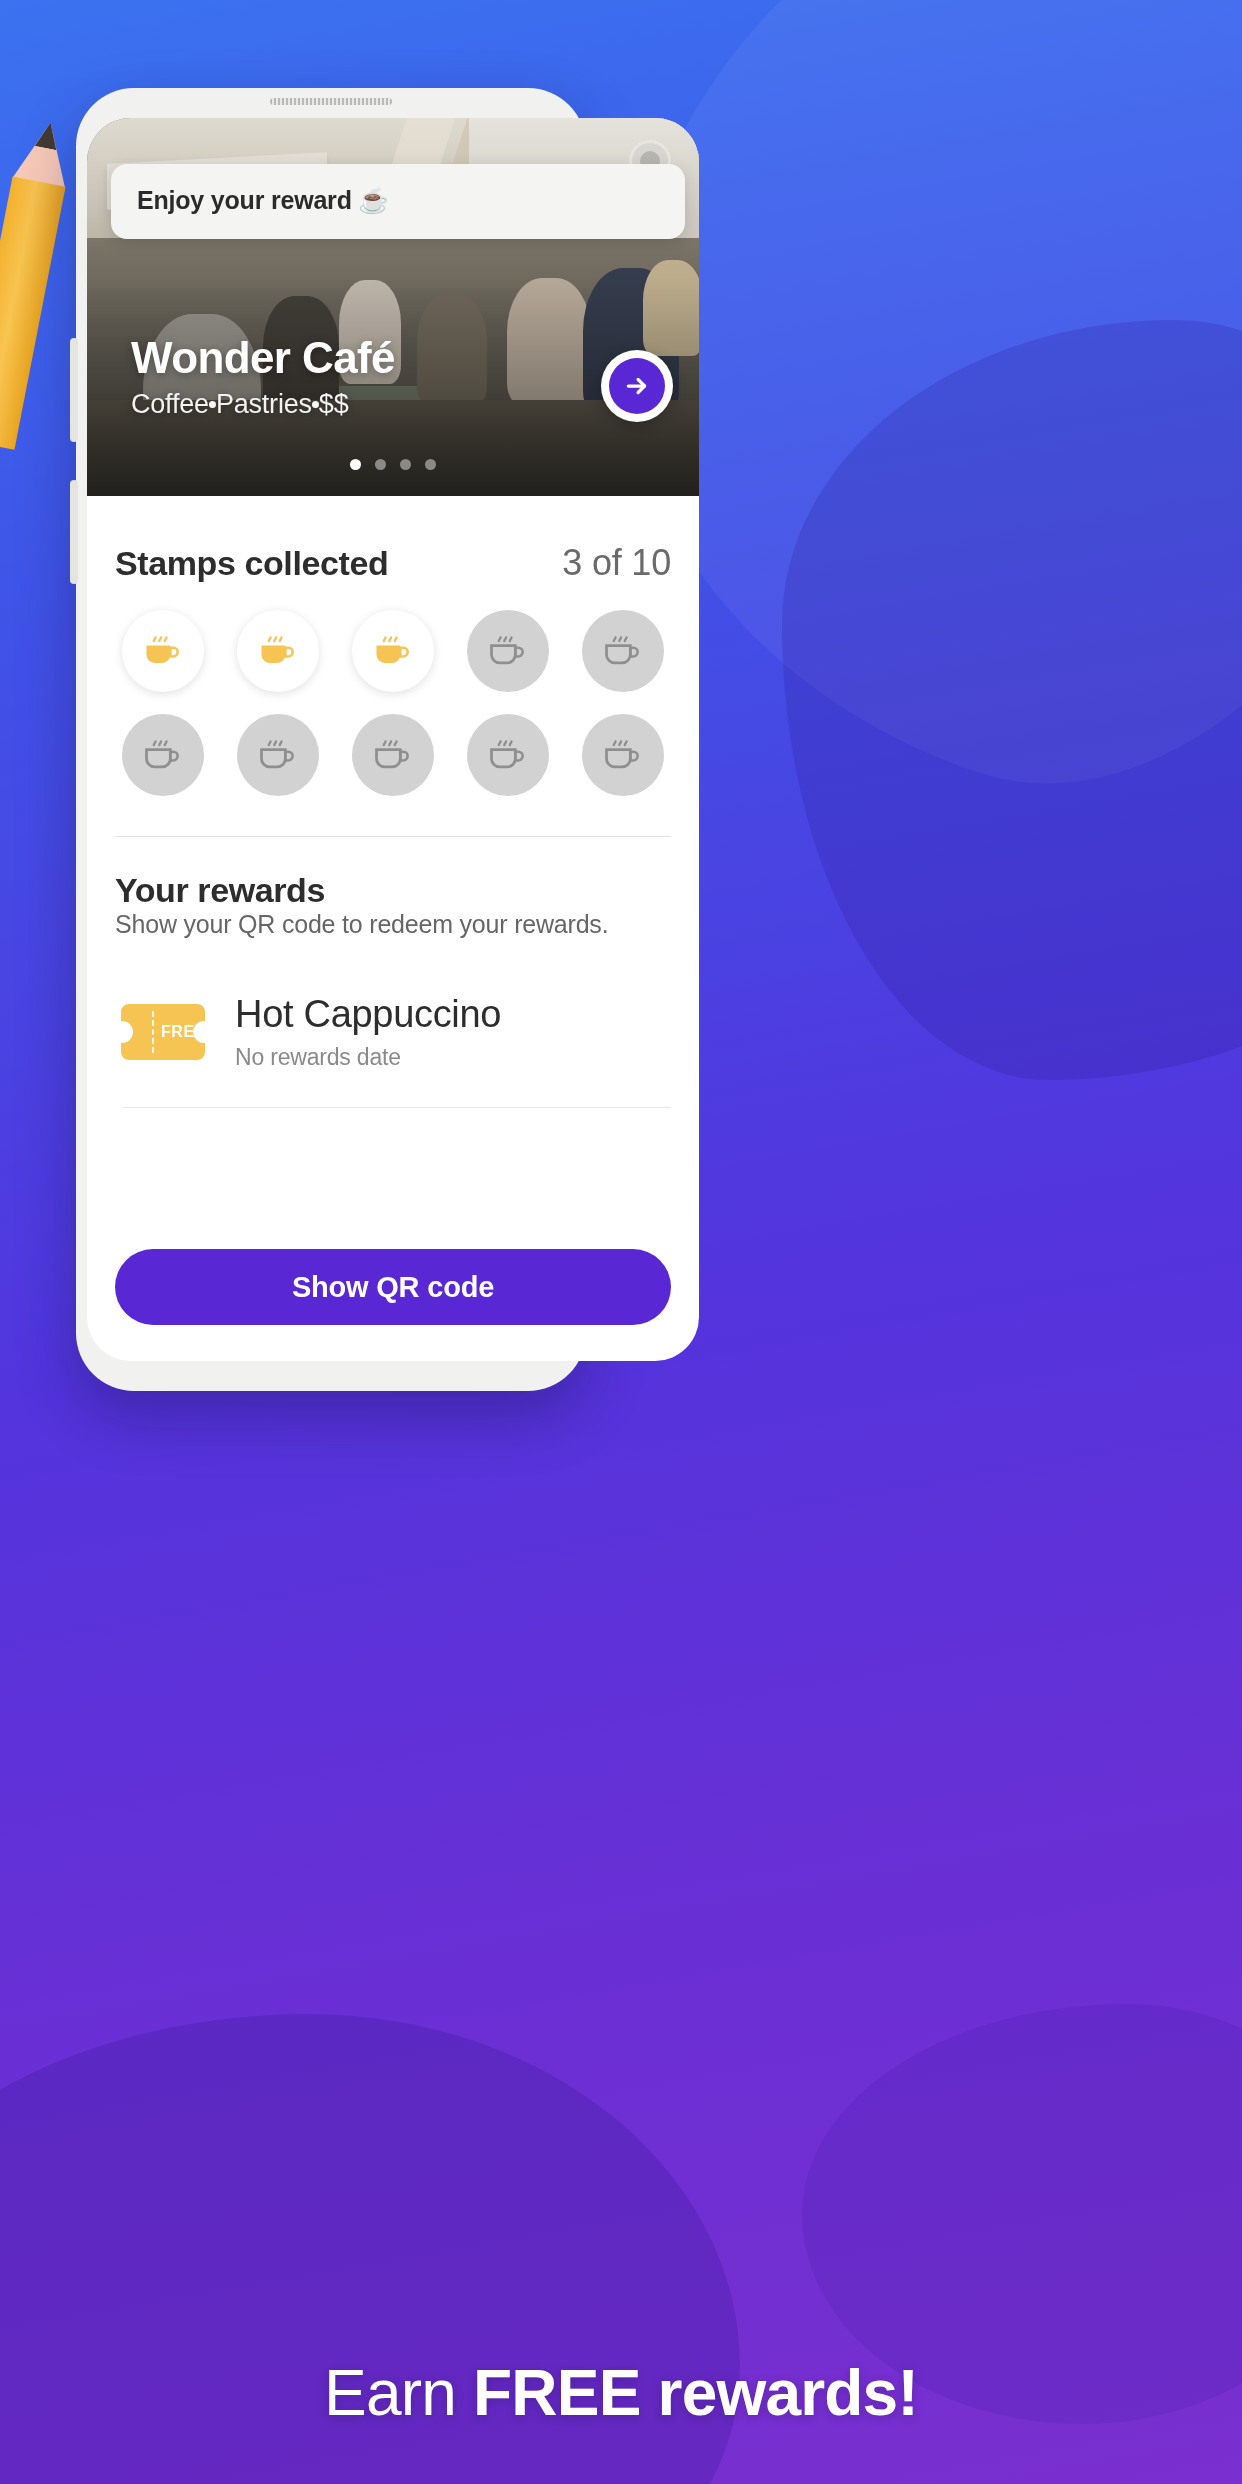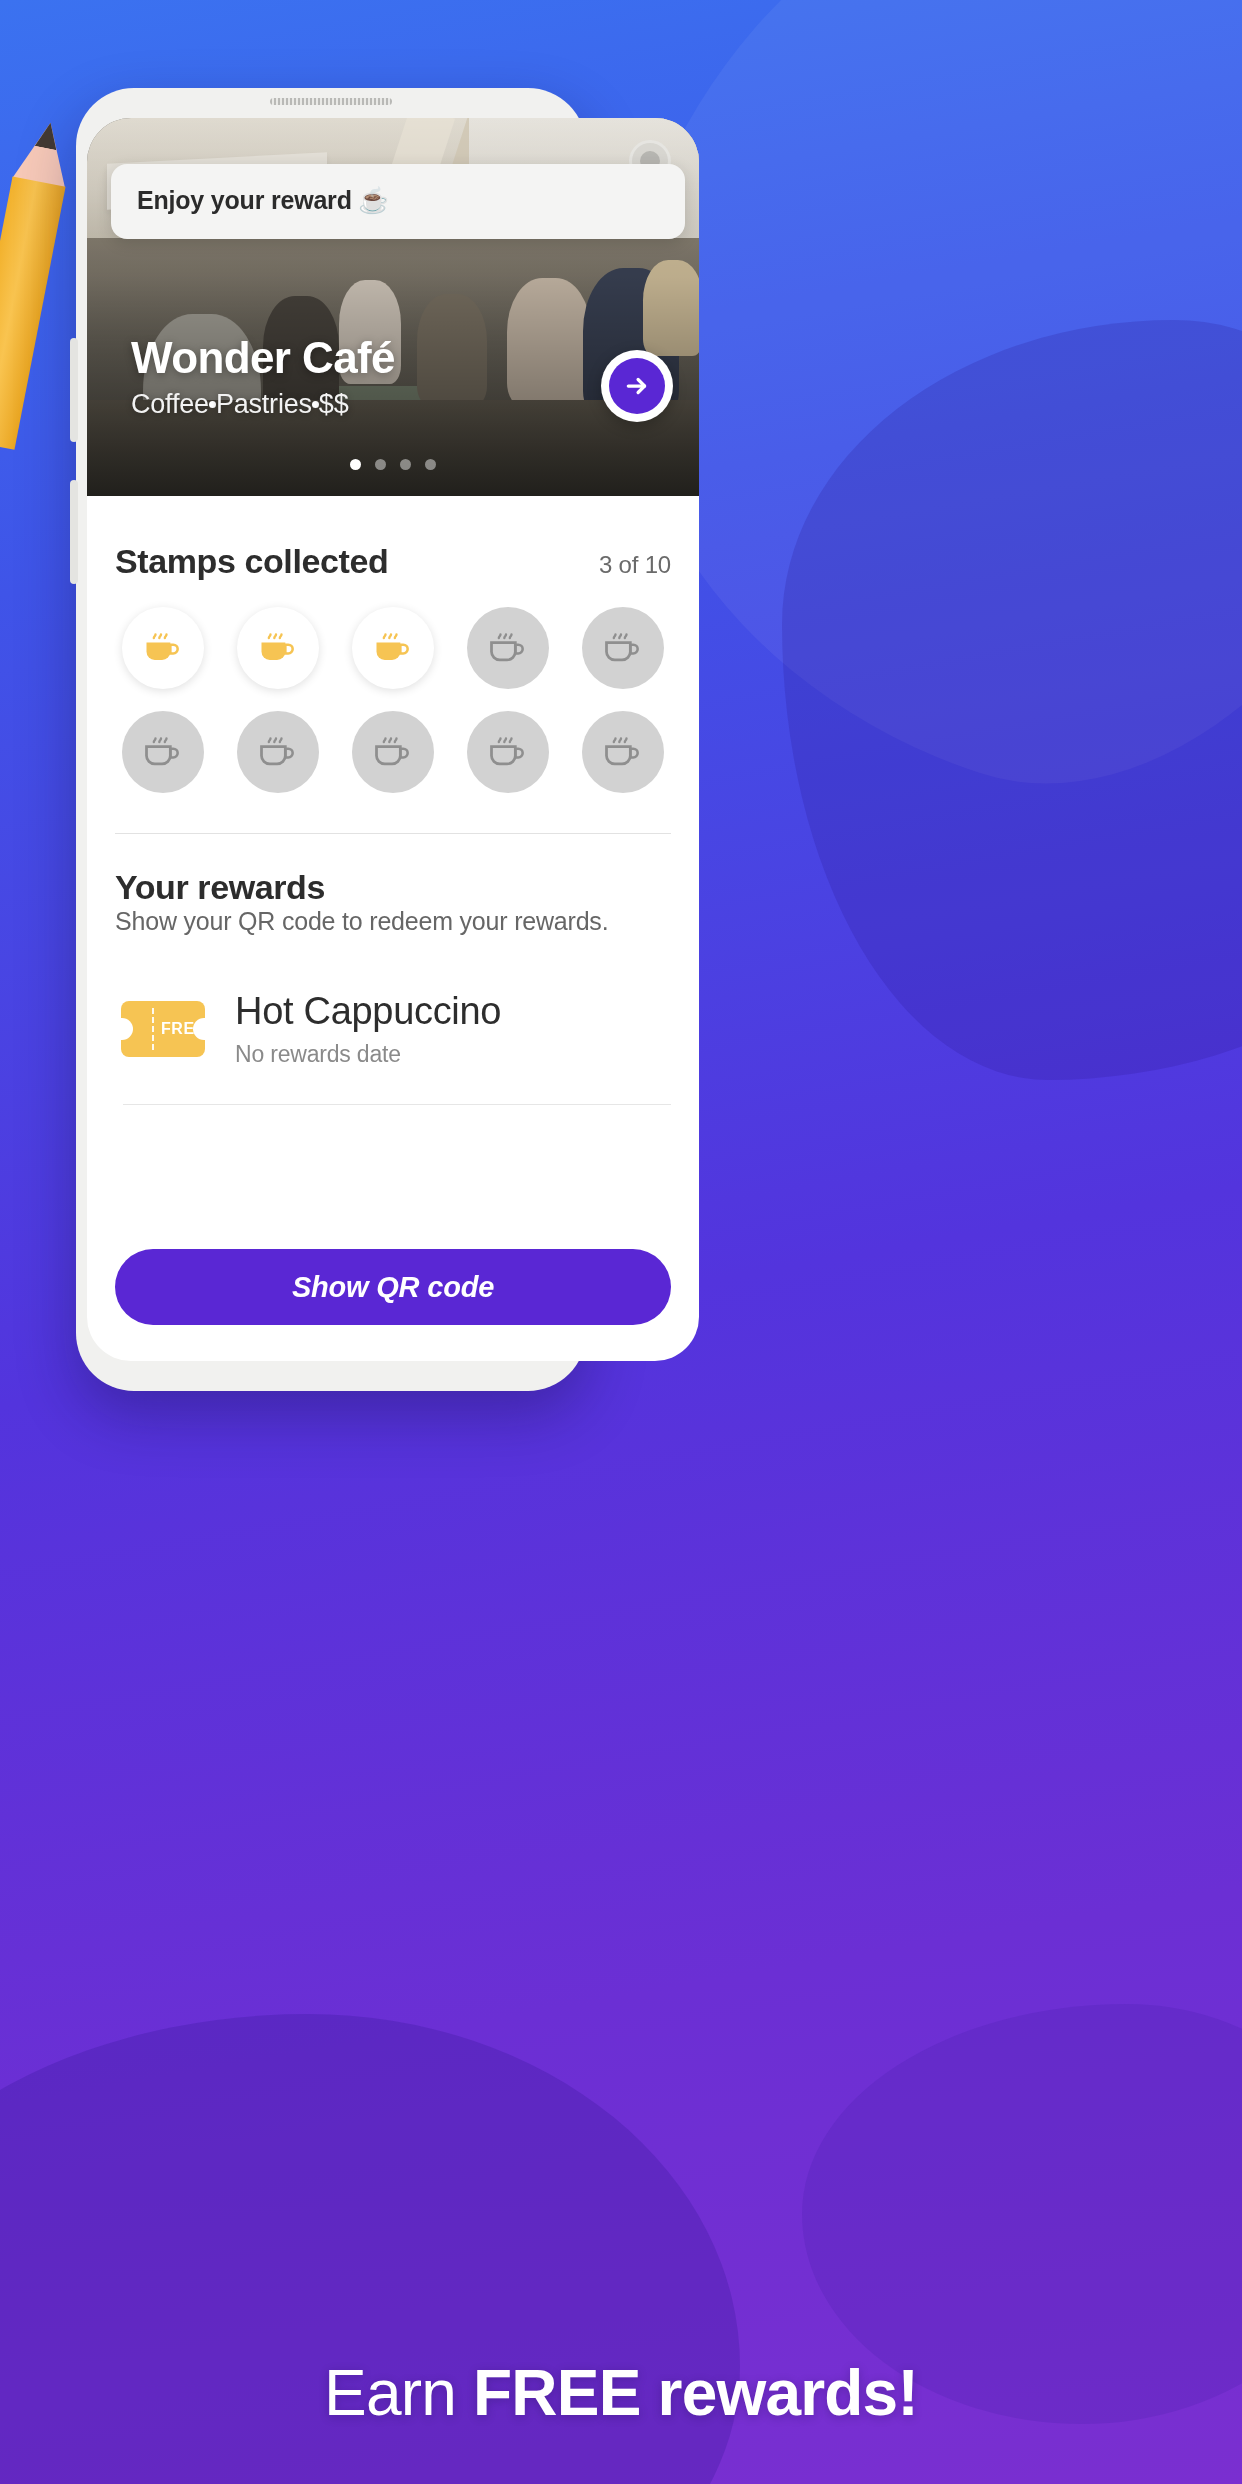--- a/index.html
+++ b/index.html
@@ -230,21 +230,21 @@
   .body-content { padding: 12px 28px; }
 
   .section-head {
     display: flex; align-items: baseline; justify-content: space-between;
     padding-top: 34px;
   }
   .section-title {
     font-size: 34px; font-weight: bold; color: #2d2d2d; letter-spacing: -0.4px;
   }
   .stamp-count {
-    font-size: 24px; color: #6a6a6a; letter-spacing: -0.2px;
+    font-size: 36px; color: #6a6a6a; letter-spacing: -0.2px;
   }
 
   .stamp-grid {
     display: grid;
     grid-template-columns: repeat(5, 1fr);
     gap: 22px 18px;
     margin-top: 26px;
   }
   .stamp {
     width: 82px; height: 82px; border-radius: 50%;
@@ -308,21 +308,20 @@
   
   .cta-wrap {
     position: absolute; left: 28px; right: 28px; bottom: 36px;
   }
   .cta {
     width: 100%; height: 76px; border: none; border-radius: 38px;
     background: #5a27d4; color: #ffffff;
     font-family: "Liberation Sans", sans-serif;
     font-size: 29px; font-weight: bold; letter-spacing: -0.2px;
     cursor: pointer;
-    font-style: italic;
   }
 
   
   .tagline {
     position: absolute; left: 0; right: 0; bottom: 54px;
     text-align: center;
     color: #ffffff;
     font-size: 64px;
     letter-spacing: -0.8px;
     text-shadow: 0 2px 10px rgba(20,10,60,0.25);

